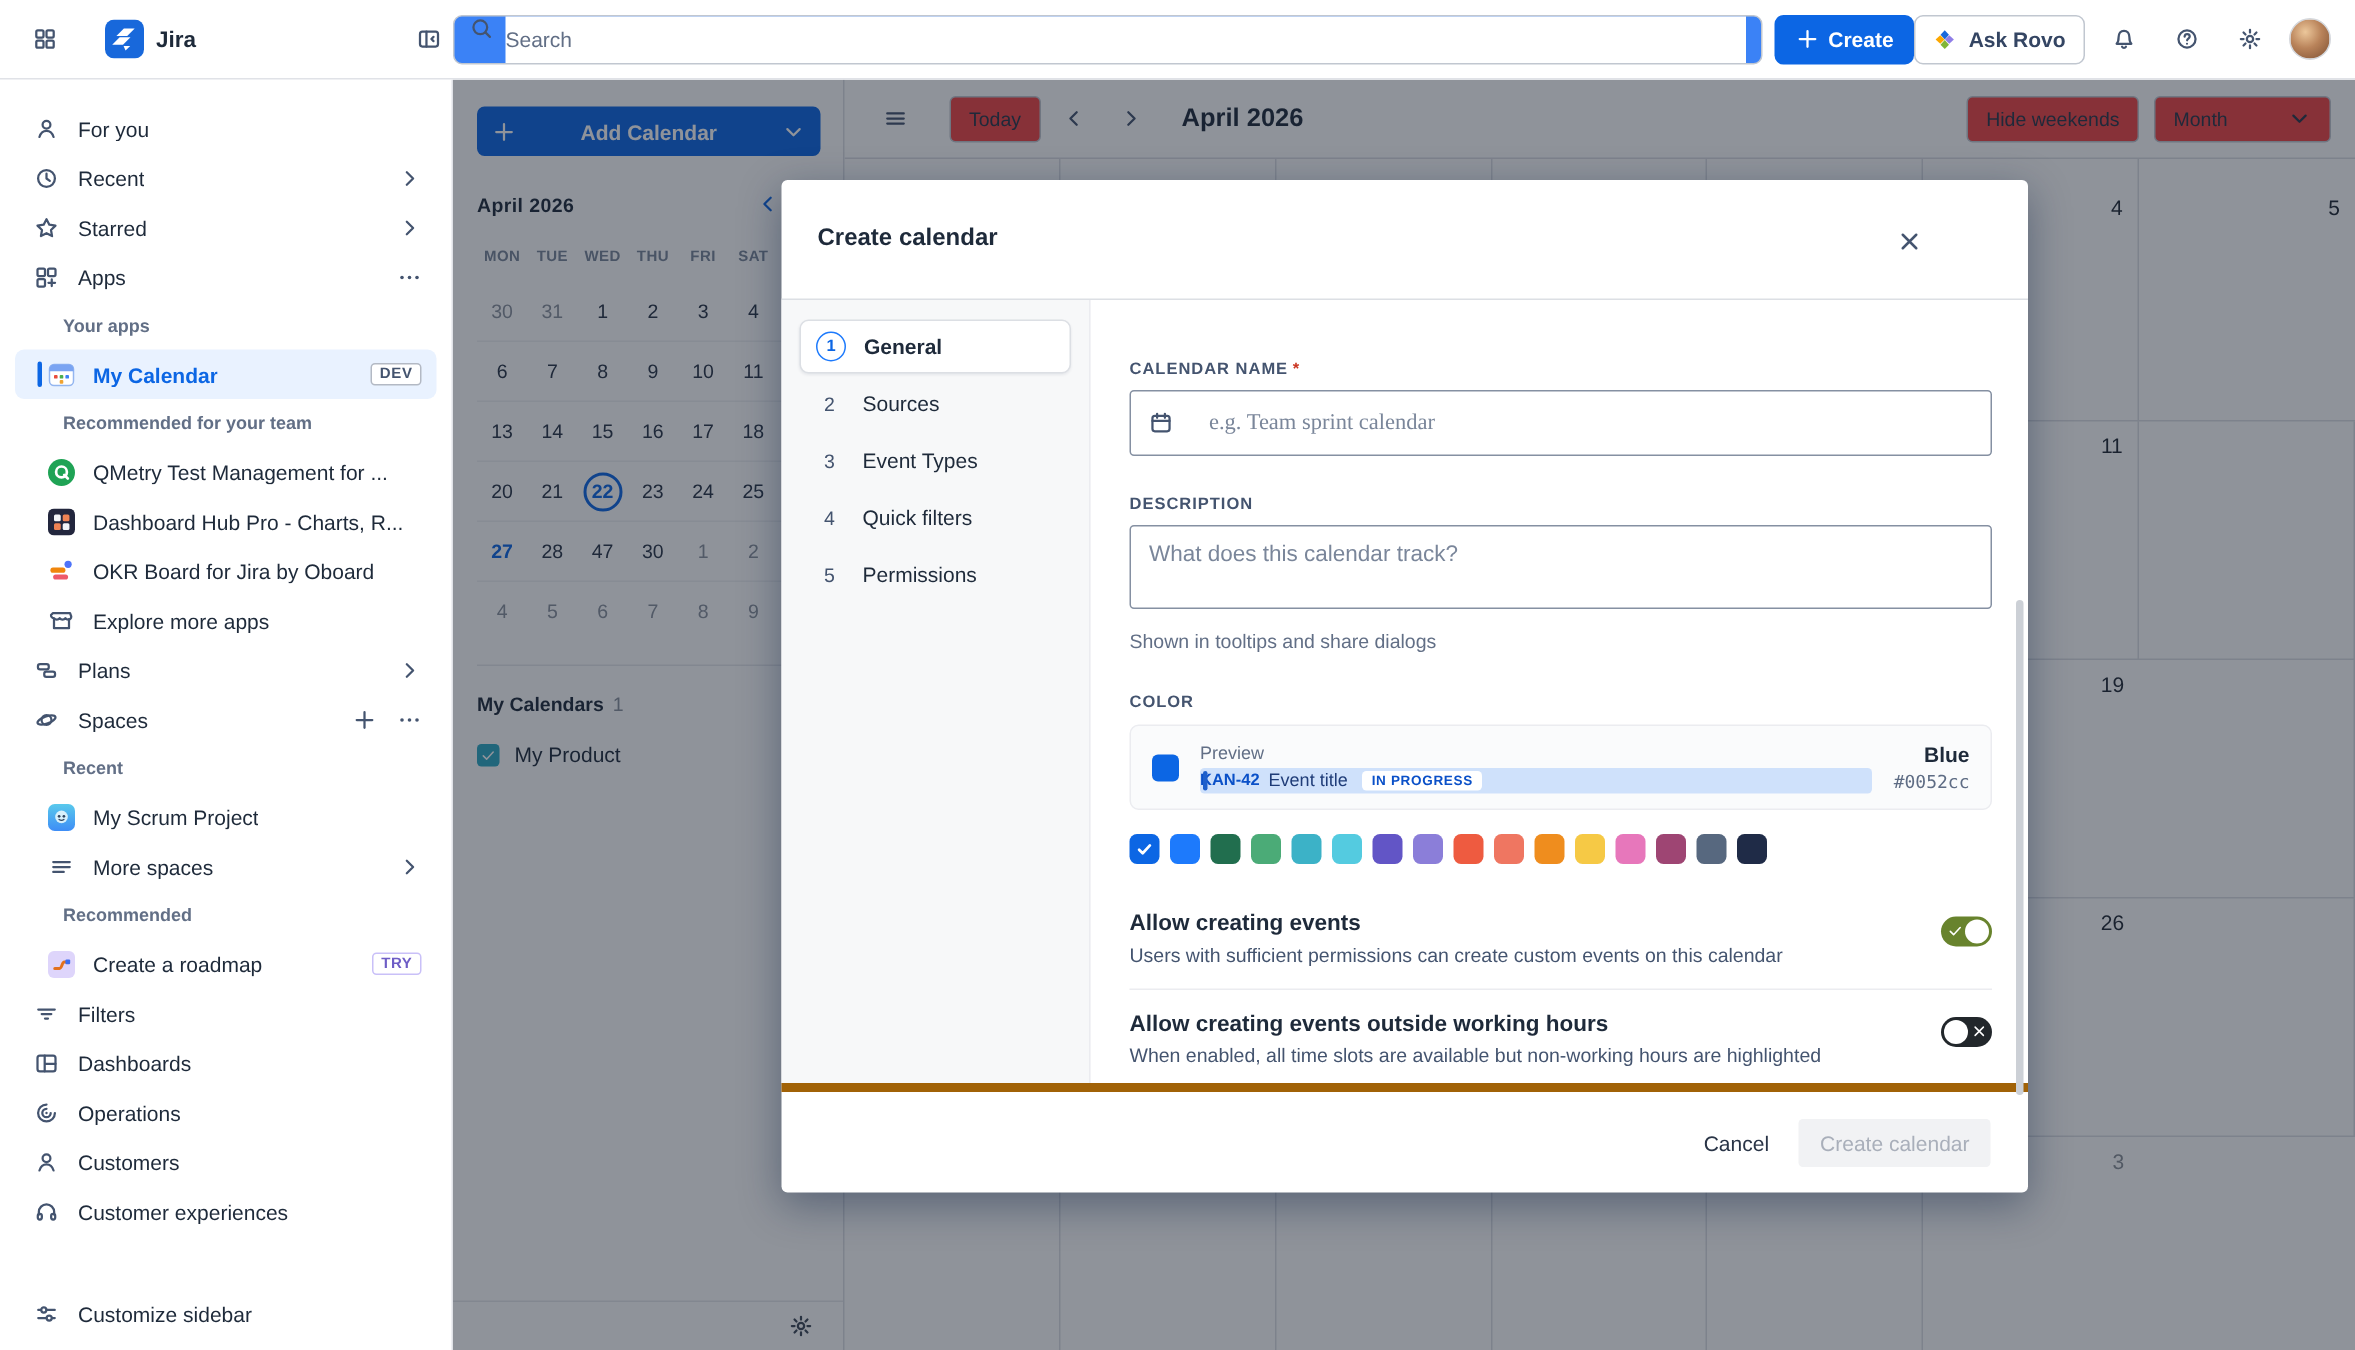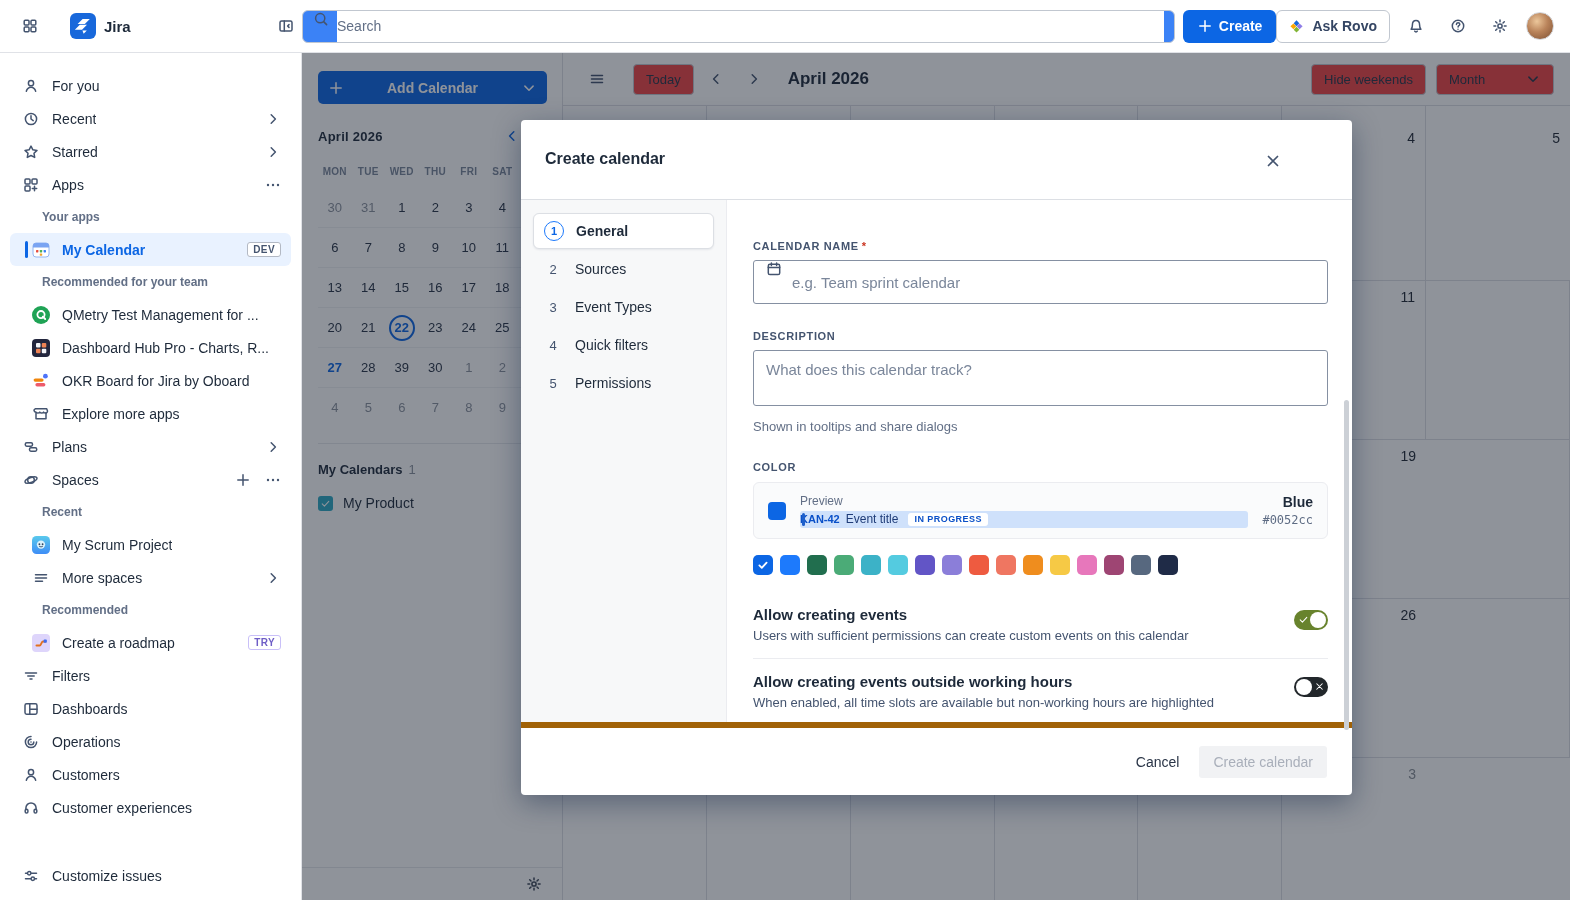--- a/index.html
+++ b/index.html
@@ -121,21 +121,21 @@
     border-radius:6px; font-size:14px; color:#1e2a3a; }
   .step .num { width:20px; text-align:center; font-size:13px; color:#44546f; flex:none; }
   .step.active { background:#fff; border:1px solid #dcdfe4; box-shadow:0 1px 2px rgba(9,30,66,.08); }
   .step.active .num { width:20px; height:20px; border:1.6px solid #1d7afc; border-radius:50%;
     color:#0c66e4; font-size:11px; font-weight:700; display:flex; align-items:center; justify-content:center; }
   .step.active .slbl { font-weight:700; }
   .md-content { flex:1; padding:40px 24px 0 26px; min-width:0; }
   .flabel { font-size:11px; font-weight:700; letter-spacing:.06em; color:#44546f; }
   .req { color:#ca3521; margin-left:3px; }
   .name-input { margin-top:8px; height:44px; border:1px solid #8590a2; border-radius:3px;
-    display:flex; gap:10px; padding:0 12px; }
+    display:flex; align-items:center; gap:24px; padding:0 12px;font-family:Liberation Serif, serif; }
   .name-input input { font-size:15px; }
   .name-input input::placeholder, textarea::placeholder { color:#7a869a; }
   .desc-label { margin-top:26px; }
   .desc-area { margin-top:8px; height:56px; width:100%; border:1px solid #8590a2; border-radius:3px;
     padding:10px 12px; font-size:15px; resize:none; }
   .fhelp { font-size:13px; color:#626f86; margin-top:9px; }
   .color-label { margin-top:27px; }
   .preview-card { margin-top:9px; height:57px; background:#fafbfc; border:1px solid #ebecf0;
     border-radius:6px; display:flex; align-items:center; padding:0 14px; }
   .pv-swatch { width:18px; height:18px; border-radius:4px; background:#0c66e4; flex:none; }
@@ -522,21 +522,21 @@
       <span class="lbl">Customer experiences</span>
     </div>
     <div class="sb-row sb-bottom">
       <span class="ic">
           <svg width="16" height="16" viewBox="0 0 16 16" fill="none" stroke="currentColor" stroke-width="1.5" stroke-linecap="round" stroke-linejoin="round">
             <path d="M2.5 5.3h11M2.5 10.7h11"></path>
             <circle cx="6.2" cy="5.3" r="1.7" fill="#fff"></circle>
             <circle cx="9.8" cy="10.7" r="1.7" fill="#fff"></circle>
           </svg>
         </span>
-      <span class="lbl">Customize issues</span>
+      <span class="lbl">Customize sidebar</span>
     </div>
   </nav>
 
   <div class="content">
 
     <aside class="calpanel">
       <button class="btn-addcal">
         <span>
             <svg width="16" height="16" viewBox="0 0 16 16" fill="none" stroke="currentColor" stroke-width="1.5" stroke-linecap="round" stroke-linejoin="round">
               <path d="M8 2.8v10.4M2.8 8h10.4"></path>
@@ -597,21 +597,21 @@
               <div class="mc-cell">
                 <span class="sel">22</span>
               </div>
               <div class="mc-cell">23</div>
               <div class="mc-cell">24</div>
               <div class="mc-cell">25</div>
             </div>
             <div class="mc-row bt">
               <div class="mc-cell tdy">27</div>
               <div class="mc-cell">28</div>
-              <div class="mc-cell">39</div>
+              <div class="mc-cell">47</div>
               <div class="mc-cell">30</div>
               <div class="mc-cell mut">1</div>
               <div class="mc-cell mut">2</div>
             </div>
             <div class="mc-row bt">
               <div class="mc-cell mut">4</div>
               <div class="mc-cell mut">5</div>
               <div class="mc-cell mut">6</div>
               <div class="mc-cell mut">7</div>
               <div class="mc-cell mut">8</div>

